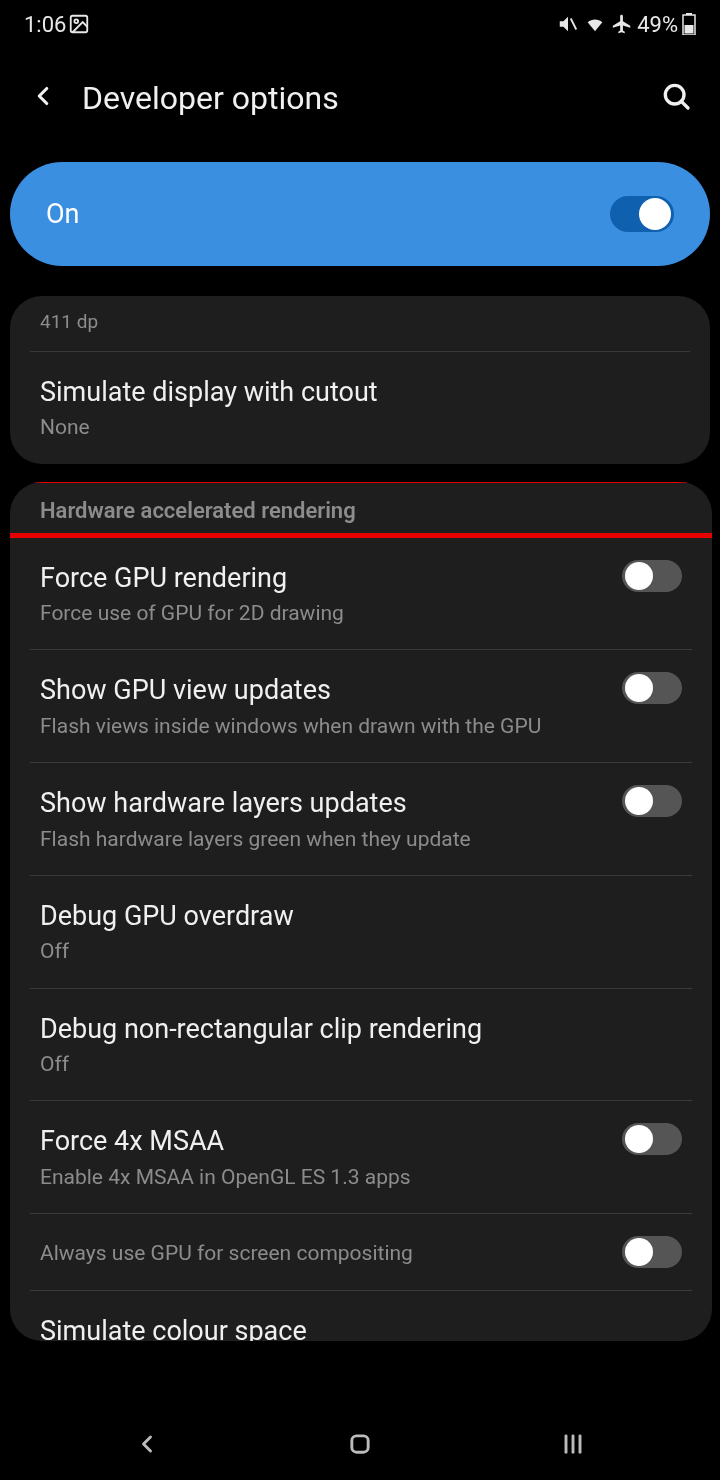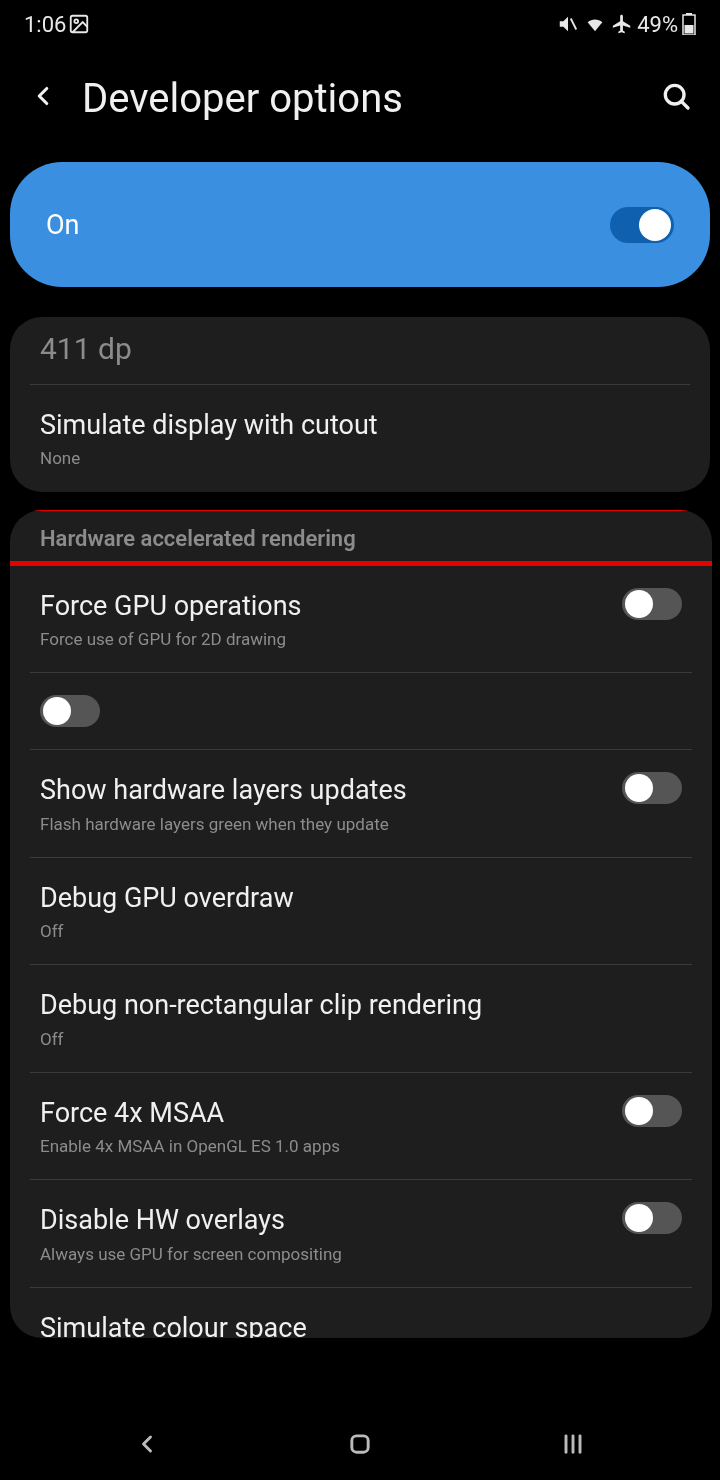--- a/index.html
+++ b/index.html
@@ -24,32 +24,32 @@
   .status-left { display: flex; align-items: center; gap: 2px; }
   .status-right { display: flex; align-items: center; gap: 4px; }
   .status-right svg { display: block; }
   .header {
     display: flex;
     align-items: center;
     padding: 24px 20px 32px 20px;
   }
   .back-btn { padding: 8px; }
   .header-title {
-    font-size: 40px;
+    font-size: 32px;
     font-weight: 400;
     margin-left: 16px;
     flex: 1;
     color: #f0f0f0;
   }
   .search-btn { padding: 8px; }
   .master-toggle {
     margin: 6px 10px 0 10px;
     background: #3A8FE0;
     border-radius: 52px;
-    height: 125px;
+    height: 104px;
     display: flex;
     align-items: center;
     justify-content: space-between;
     padding: 0 36px;
   }
   .master-label { font-size: 27px; color: #fff; }
   .master-switch {
     width: 64px; height: 36px; border-radius: 18px;
     background: #1060B0;
     display: flex; align-items: center; justify-content: flex-end;
@@ -61,36 +61,36 @@
   .card {
     margin: 30px 10px 0 10px;
     background: #1E1E1E;
     border-radius: 32px;
     overflow: hidden;
     position: relative;
   }
   .partial-top {
     padding: 14px 30px 18px 30px;
     color: #8c8c8c;
-    font-size: 30px;
+    font-size: 19px;
   }
   .divider {
     height: 1px;
     background: #3a3a3a;
     margin: 0 20px;
   }
   .item {
     padding: 22px 30px;
     display: flex;
     align-items: flex-start;
     justify-content: space-between;
   }
   .item-text { flex: 1; padding-right: 20px; }
   .item-title { font-size: 27px; color: #f0f0f0; line-height: 1.35; }
-  .item-sub { font-size: 17px; color: #8c8c8c; margin-top: 4px; line-height: 1.3; }
+  .item-sub { font-size: 21px; color: #8c8c8c; margin-top: 4px; line-height: 1.3; }
   .section-header {
     padding: 16px 30px 14px 30px;
     font-size: 22px;
     color: #8c8c8c;
     font-weight: 600;
   }
   .toggle {
     width: 60px; height: 32px; border-radius: 16px;
     background: #555;
     display: flex; align-items: center;
@@ -190,30 +190,34 @@
   </div>
 </div>
 
 <div class="card2" style="position:relative;">
   <div class="section-header">Hardware accelerated rendering</div>
   <div class="highlight-box" style="top:-4px;height:60px;left:-10px;"></div>
 
   <div class="divider"></div>
   <div class="item">
     <div class="item-text">
-      <div class="item-title">Force GPU operations</div>
+      <div class="item-title">Force GPU rendering</div>
       <div class="item-sub">Force use of GPU for 2D drawing</div>
     </div>
     <div class="toggle">
         <div class="knob"></div>
       </div>
   </div>
 
   <div class="divider"></div>
   <div class="item">
+    <div class="item-text">
+      <div class="item-title">Show GPU view updates</div>
+      <div class="item-sub">Flash views inside windows when drawn with the GPU</div>
+    </div>
     <div class="toggle">
         <div class="knob"></div>
       </div>
   </div>
 
   <div class="divider"></div>
   <div class="item">
     <div class="item-text">
       <div class="item-title">Show hardware layers updates</div>
       <div class="item-sub">Flash hardware layers green when they update</div>
@@ -236,31 +240,30 @@
     <div class="item-text">
       <div class="item-title">Debug non-rectangular clip rendering</div>
       <div class="item-sub">Off</div>
     </div>
   </div>
 
   <div class="divider"></div>
   <div class="item">
     <div class="item-text">
       <div class="item-title">Force 4x MSAA</div>
-      <div class="item-sub">Enable 4x MSAA in OpenGL ES 1.0 apps</div>
-    </div>
-    <div class="toggle">
-        <div class="knob"></div>
-      </div>
-  </div>
-
-  <div class="divider"></div>
-  <div class="item">
-    <div class="item-text">
-      <div class="item-title">Disable HW overlays</div>
+      <div class="item-sub">Enable 4x MSAA in OpenGL ES 1.3 apps</div>
+    </div>
+    <div class="toggle">
+        <div class="knob"></div>
+      </div>
+  </div>
+
+  <div class="divider"></div>
+  <div class="item">
+    <div class="item-text">
       <div class="item-sub">Always use GPU for screen compositing</div>
     </div>
     <div class="toggle">
         <div class="knob"></div>
       </div>
   </div>
 
   <div class="divider"></div>
   <div class="item" style="padding-bottom:0;">
     <div class="item-text">

